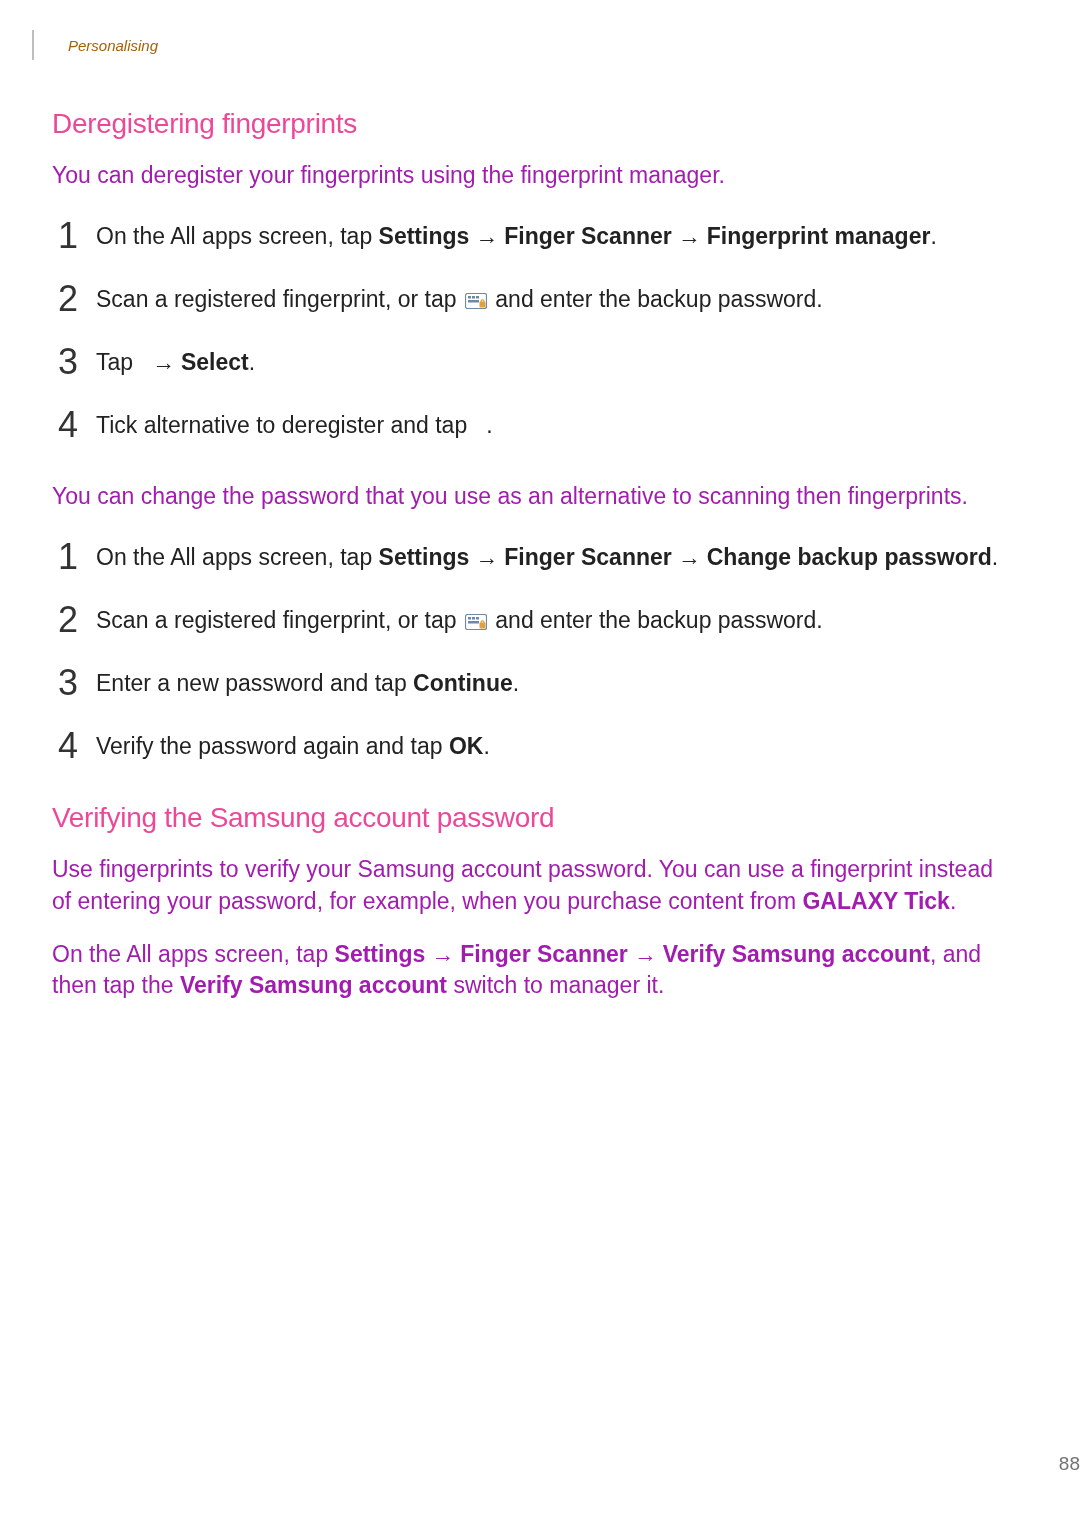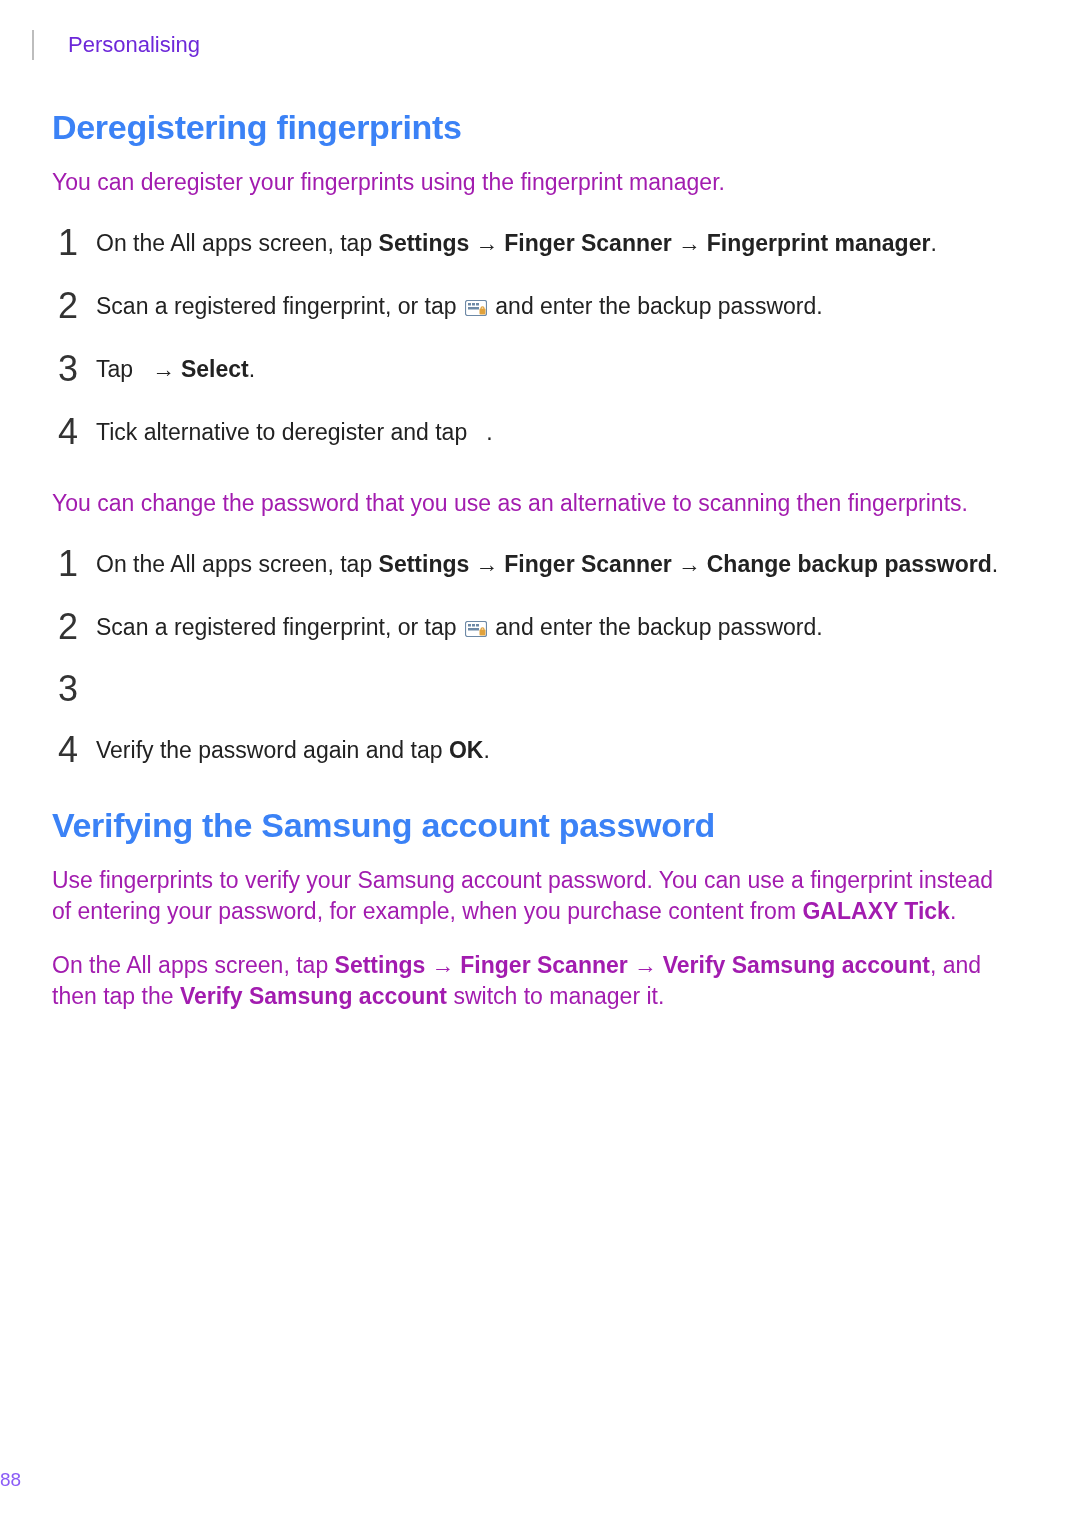--- a/index.html
+++ b/index.html
@@ -18,28 +18,29 @@
     margin-bottom: 48px;
     margin-left: -20px;
   }
   .header-bar {
     width: 2px;
     height: 30px;
     background: #bdbdbd;
     margin-right: 34px;
   }
   .header-text {
-    font-size: 22px;
-    color: #6d28d9;
+    font-size: 15px;
+    color: #a16207;
     font-weight: 400;
+    font-style: italic;
   }
   .heading {
-    font-size: 34px;
-    font-weight: 700;
-    color: #3b82f6;
+    font-size: 28px;
+    font-weight: 400;
+    color: #ec4899;
     margin-bottom: 20px;
     letter-spacing: -0.3px;
   }
   .body-text {
     font-size: 23px;
     color: #a21caf;
     line-height: 1.35;
     margin-bottom: 22px;
   }
   .step-list {
@@ -75,24 +76,24 @@
     justify-content: center;
     width: 22px;
     height: 16px;
     vertical-align: -2px;
     margin: 0 2px;
   }
   .key-icon svg { width: 22px; height: 16px; }
   .page-num {
     position: absolute;
     left: 0; right: 0;
-    bottom: 36px;
-    text-align: left;
+    bottom: 52px;
+    text-align: right;
     font-size: 19px;
-    color: #8b5cf6;
+    color: #737373;
   }
   .section-gap { margin-top: 14px; }
 </style>
 </head>
 <body>
 
 <div class="page">
 
   <div class="header">
     <div class="header-bar"></div>
@@ -159,20 +160,23 @@
               <rect x="11" y="3" width="3" height="2.5" fill="#6d89a6"></rect>
               <rect x="3" y="7" width="11" height="2.5" fill="#6d89a6"></rect>
               <rect x="14.5" y="8.5" width="6" height="6" rx="1" fill="#e1a23c"></rect>
               <rect x="16" y="6.8" width="3" height="3" rx="1.5" fill="none" stroke="#e1a23c" stroke-width="1.2"></rect>
             </svg>
           </span><span> and enter the backup password.</span>
       </div>
     </div>
     <div class="step">
       <div class="step-num">3</div>
+      <div class="step-text">
+        <span>Enter a new password and tap </span><span class="bold">Continue</span><span>.</span>
+      </div>
     </div>
     <div class="step">
       <div class="step-num">4</div>
       <div class="step-text">
         <span>Verify the password again and tap </span><span class="bold">OK</span><span>.</span>
       </div>
     </div>
   </div>
 
   <h2 class="heading section-gap">Verifying the Samsung account password</h2>

